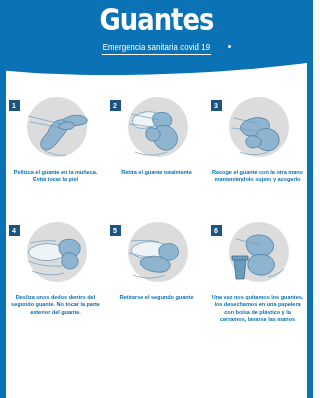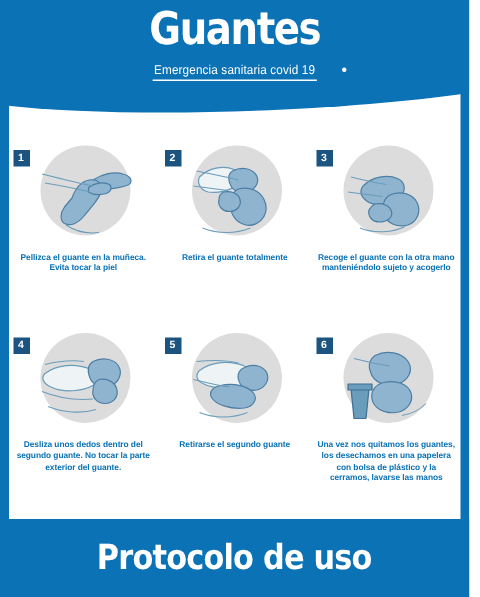--- a/index.html
+++ b/index.html
@@ -315,17 +315,14 @@
             <path d="M16,20 C24,22 32,24 40,25"></path>
             <path d="M48,58 C54,57 60,54 64,50"></path>
           </g>
         </svg>
       </div>
       <div class="step-cap">Una vez nos quitamos los guantes, los desechamos en una papelera con bolsa de plástico y la cerramos, lavarse las manos</div>
     </div>
 
   </div>
 
-  <div id="footer">
-    <div class="ftr-text">Protocolo de uso</div>
-  </div>
 
 </div>
 
 </body></html>

